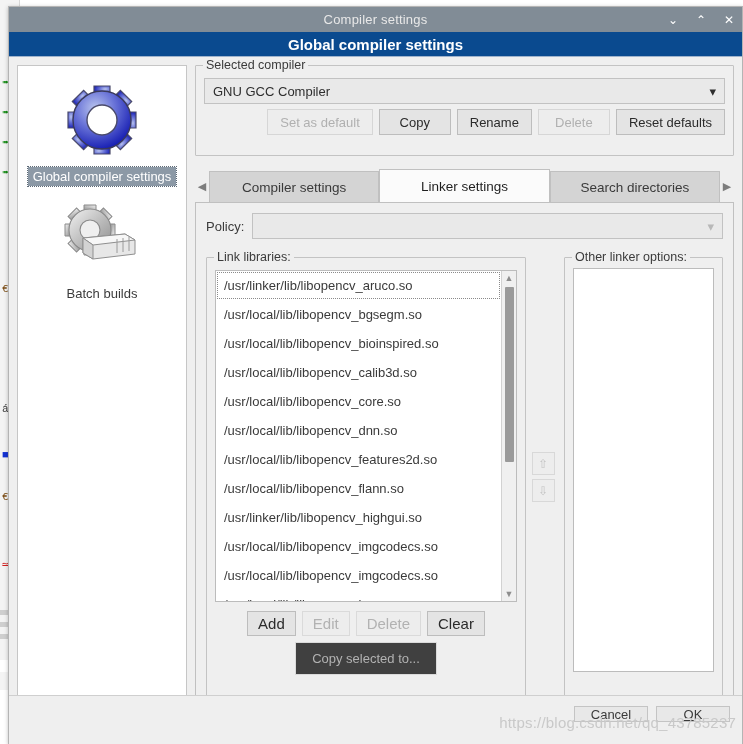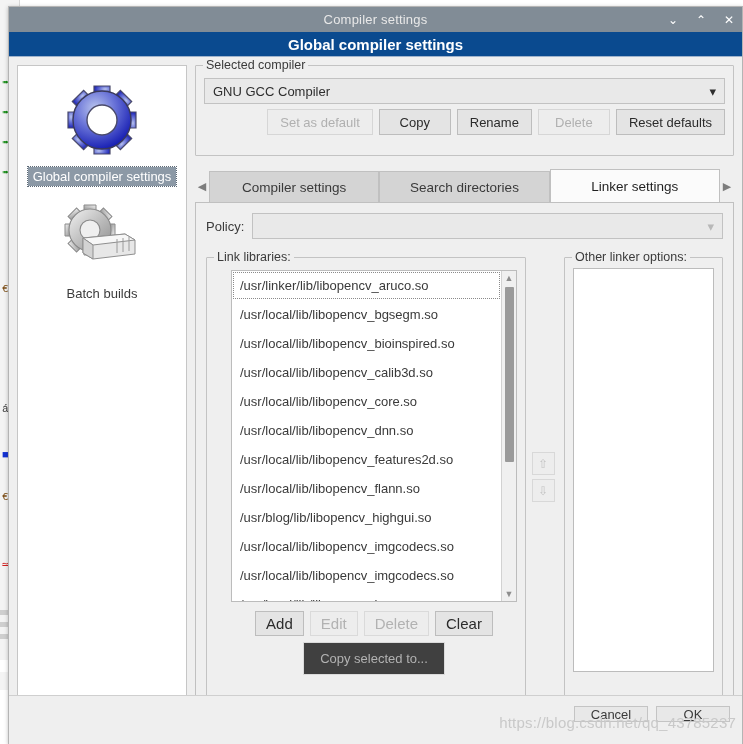--- a/index.html
+++ b/index.html
@@ -293,52 +293,52 @@
             <div class="btn">Copy</div>
             <div class="btn">Rename</div>
             <div class="btn disabled">Delete</div>
             <div class="btn">Reset defaults</div>
           </div>
         </div>
 
         <div class="tabstrip">
           <div class="tab-scroll">◀</div>
           <div class="tab t1">Compiler settings</div>
+          <div class="tab t2 active">Linker settings</div>
           <div class="tab t3">Search directories</div>
-          <div class="tab t2 active">Linker settings</div>
           <div class="tab-scroll">▶</div>
         </div>
 
         <div class="tabpanel">
 
           <div class="policy-row">
             <span class="policy-label">Policy:</span>
             <div class="combo disabled" style="flex:1;">
               <span></span>
               <span class="arrow" style="color:#b8b8b8;">▾</span>
             </div>
           </div>
 
           <div class="cols">
 
             <div class="col-left">
-              <div class="groupbox" style="padding:12px 8px 8px 24px;height:100%;">
+              <div class="groupbox" style="padding:12px 8px 8px 8px;height:100%;">
                 <span class="group-title">Link libraries:</span>
 
                 <div class="listbox">
                   <div class="listinner">
                     <div class="listitem focused">/usr/linker/lib/libopencv_aruco.so</div>
                     <div class="listitem">/usr/local/lib/libopencv_bgsegm.so</div>
                     <div class="listitem">/usr/local/lib/libopencv_bioinspired.so</div>
                     <div class="listitem">/usr/local/lib/libopencv_calib3d.so</div>
                     <div class="listitem">/usr/local/lib/libopencv_core.so</div>
                     <div class="listitem">/usr/local/lib/libopencv_dnn.so</div>
                     <div class="listitem">/usr/local/lib/libopencv_features2d.so</div>
                     <div class="listitem">/usr/local/lib/libopencv_flann.so</div>
-                    <div class="listitem">/usr/blog/lib/libopencv_highgui.so</div>
+                    <div class="listitem">/usr/linker/lib/libopencv_highgui.so</div>
                     <div class="listitem">/usr/local/lib/libopencv_imgcodecs.so</div>
                     <div class="listitem">/usr/local/lib/libopencv_imgcodecs.so</div>
                     <div class="listitem">/usr/local/lib/libopencv_imgproc.so</div>
                   </div>
 
                   <div class="vscroll">
                     <div class="vs-arrow">▲</div>
                     <div class="vs-thumb"></div>
                     <div class="vs-arrow bottom">▼</div>
                   </div>

